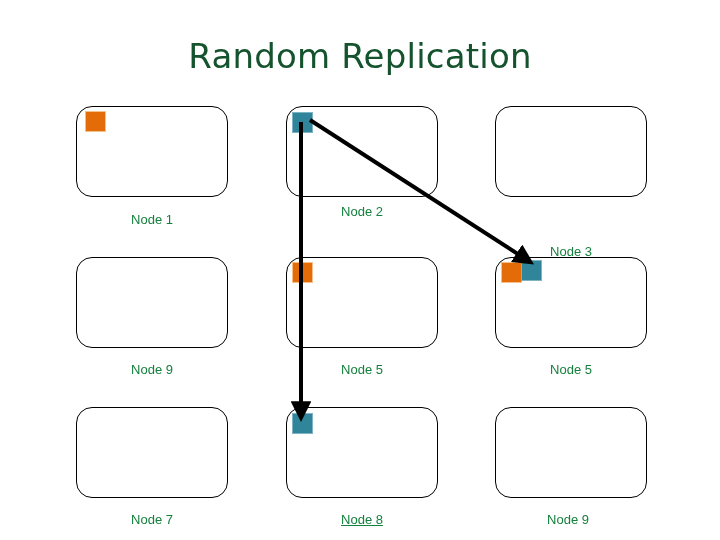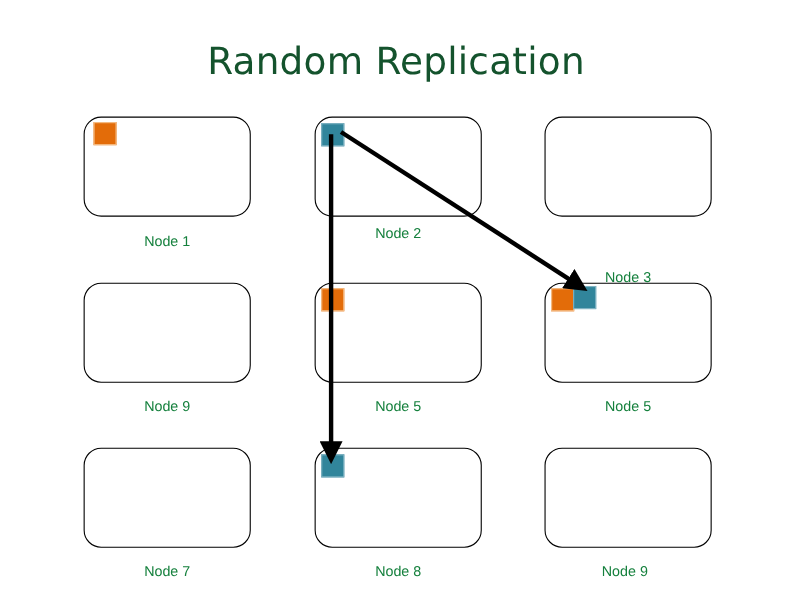--- a/index.html
+++ b/index.html
@@ -103,16 +103,16 @@
     <line x1="310" y1="120" x2="524" y2="258" stroke="#000000" stroke-width="4" marker-end="url(#arrowhead)"></line>
   </svg>
 
   <div class="node-label" style="left:76px; top:212px;">Node 1</div>
   <div class="node-label" style="left:286px; top:204px;">Node 2</div>
   <div class="node-label" style="left:495px; top:212px;margin-top:32px;">Node 3</div>
   <div class="node-label" style="left:76px; top:362px;">Node 9</div>
   <div class="node-label" style="left:286px; top:362px;text-align:center;">Node 5</div>
   <div class="node-label" style="left:495px; top:362px;">Node 5</div>
   <div class="node-label" style="left:76px; top:512px;">Node 7</div>
-  <div class="node-label" style="left:286px; top:512px;">Node 8</div>
+  <div class="node-label" style="left:286px; top:512px;text-decoration:underline;">Node 8</div>
   <div class="node-label" style="left:492px; top:512px;">Node 9</div>
 
 </div>
 
 </body></html>

